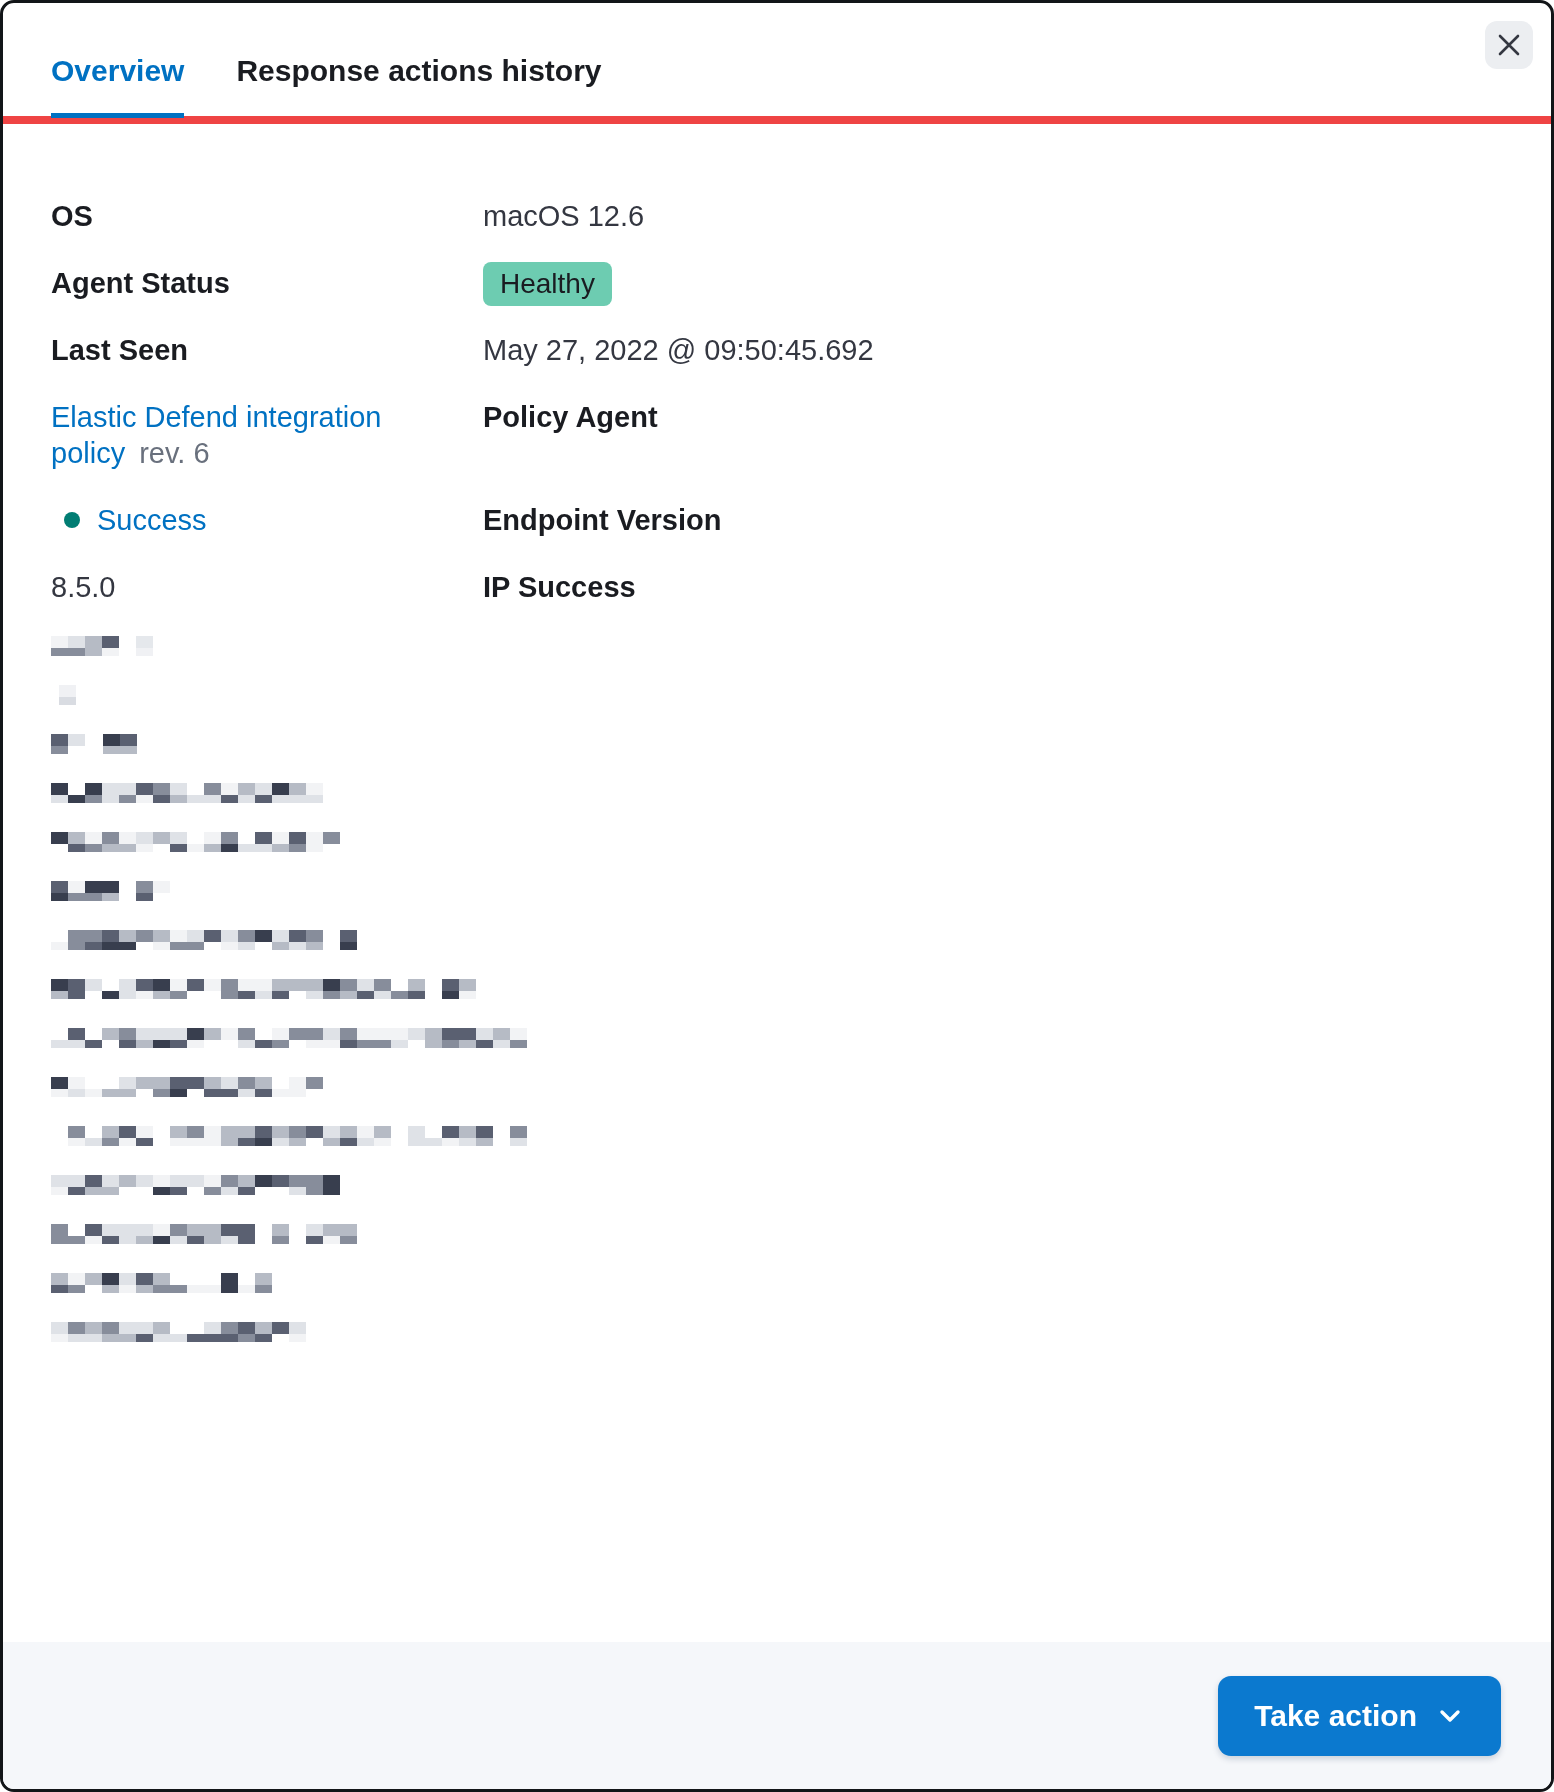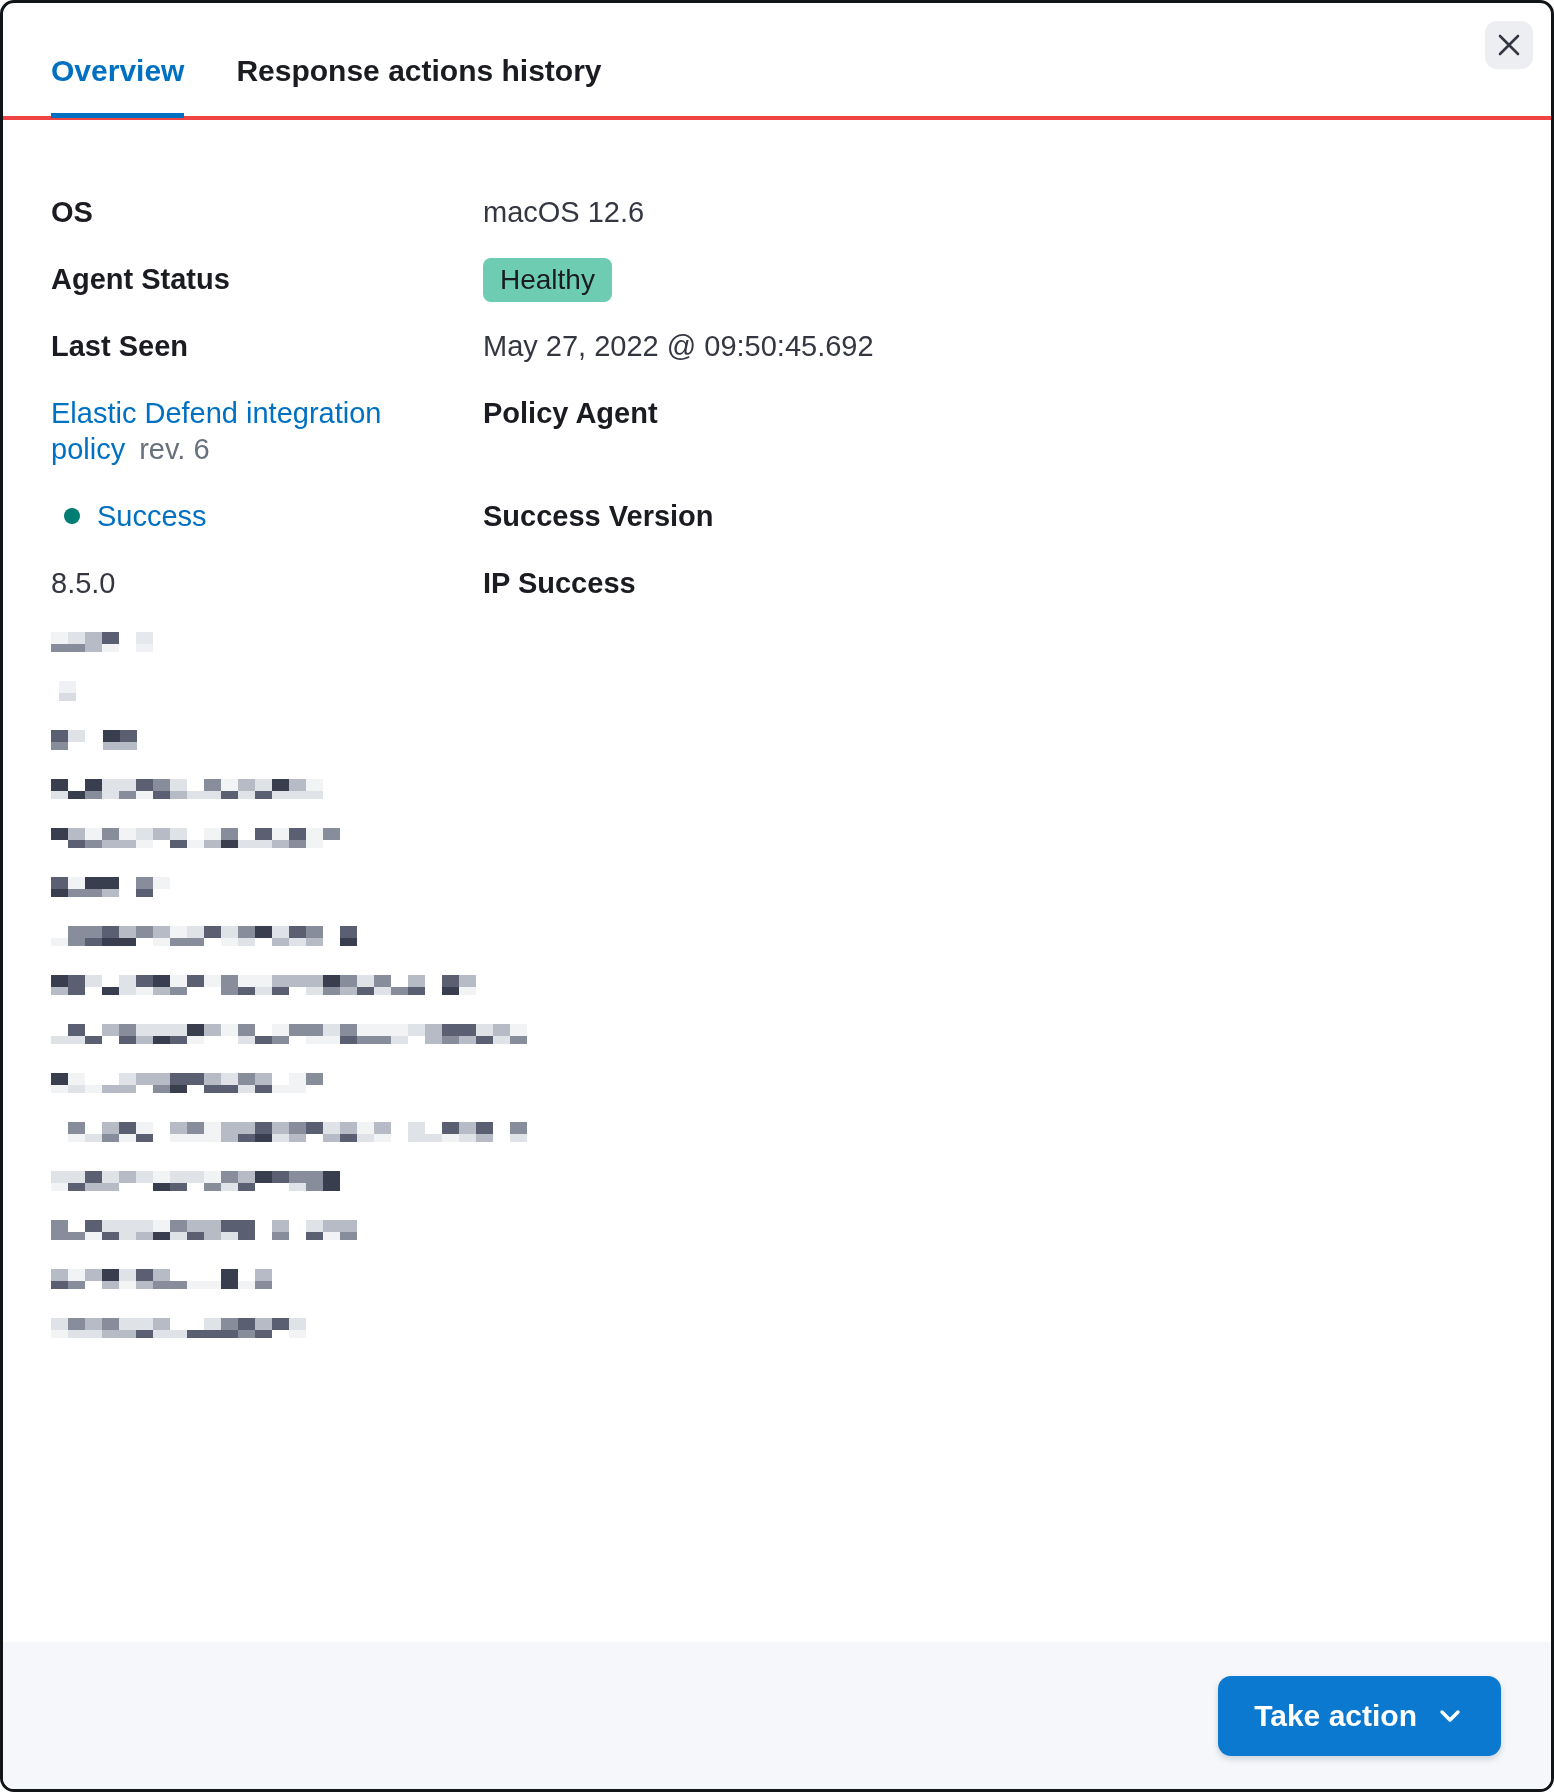--- a/index.html
+++ b/index.html
@@ -22,21 +22,21 @@
     letter-spacing:-0.5px;margin:0;
   }
   .close-btn{
     position:absolute;top:18px;right:18px;width:48px;height:48px;
     background:#eceef1;border:none;border-radius:12px;cursor:pointer;
     display:flex;align-items:center;justify-content:center;padding:0;
   }
   .tabs{
     display:flex;gap:52px;margin-top:10px;
     margin-left:-48px;margin-right:-48px;padding:0 48px;
-    border-bottom:4px solid #ef4444;
+    border-bottom:8px solid #ef4444;
   }
   .tab{
     font-size:30px;font-weight:700;line-height:36px;
     padding:6px 0 24px 0;cursor:pointer;color:#1a1c21;
     border-bottom:5px solid transparent;margin-bottom:-2px;background:none;border-top:none;border-left:none;border-right:none;
     font-family:inherit;
   }
   .tab.active{color:#0071c2;border-bottom-color:#0071c2;}
 
   
@@ -124,21 +124,21 @@
       </div>
 
       <div class="desc-label">Policy Agent</div>
       <div class="desc-value">
         <span class="status-wrap">
           <span class="status-dot"></span>
           <a class="status-link">Success</a>
         </span>
       </div>
 
-      <div class="desc-label">Success Version</div>
+      <div class="desc-label">Endpoint Version</div>
       <div class="desc-value">8.5.0</div>
 
       <div class="desc-label">IP Success</div>
       <div class="desc-value">
         <div class="redacted-list">
             <div class="redacted-row" style="height: 20px; margin-bottom: 29px;">
               <div class="redacted-seg" style="left: 0px;">
                 <div class="redacted-cell" style="width: 17px; height: 20px; background: linear-gradient(rgb(242, 243, 245) 0px, rgb(242, 243, 245) 60%, rgb(135, 141, 155) 60%, rgb(135, 141, 155) 100%);"></div>
                 <div class="redacted-cell" style="width: 17px; height: 20px; background: linear-gradient(rgb(223, 226, 231) 0px, rgb(223, 226, 231) 60%, rgb(135, 141, 155) 60%, rgb(135, 141, 155) 100%);"></div>
                 <div class="redacted-cell" style="width: 17px; height: 20px; background: linear-gradient(rgb(182, 187, 197) 0px, rgb(182, 187, 197) 60%, rgb(182, 187, 197) 60%, rgb(182, 187, 197) 100%);"></div>

